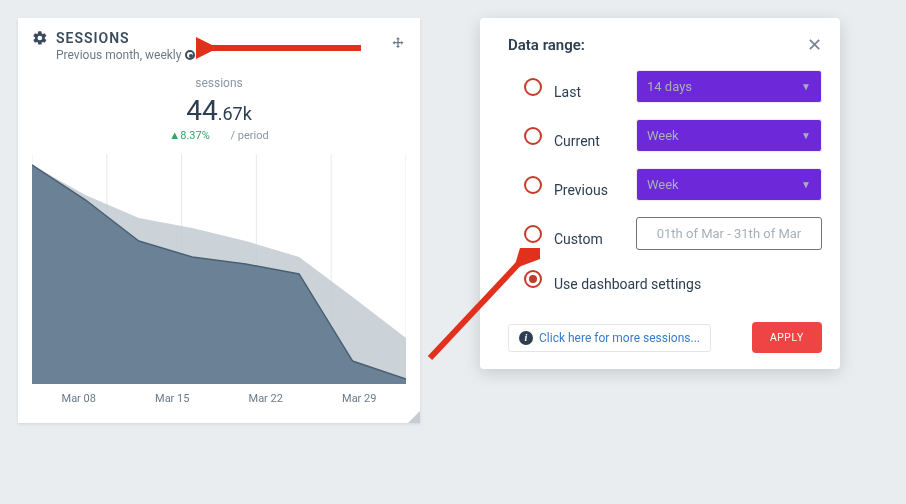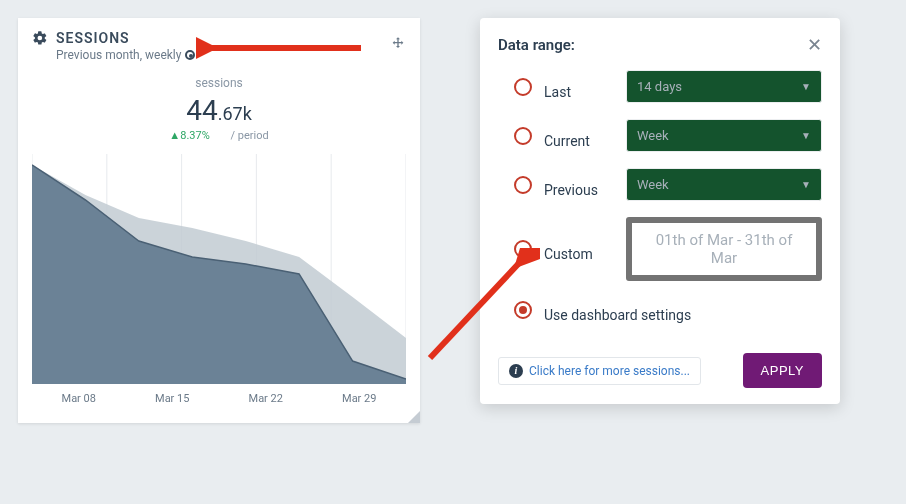--- a/index.html
+++ b/index.html
@@ -91,21 +91,21 @@
 
   
   .popover {
     position: absolute;
     left: 480px;
     top: 18px;
     width: 360px;
     background: #fff;
     border-radius: 4px;
     box-shadow: 0 4px 16px rgba(0,0,0,0.15);
-    padding: 16px 18px 16px 18px;
+    padding: 16px 18px 16px 28px;
   }
   .popover-header {
     display:flex; justify-content:space-between; align-items:center;
     margin-bottom: 14px;
   }
   .popover-title {
     font-size: 15px; font-weight: 600; color: #2c3e50;
   }
   .close-btn { color:#7a8591; font-size:18px; cursor:pointer; background:none; border:none; }
   .radio-row {
@@ -119,50 +119,50 @@
     border: 2px solid #c43b2a;
     flex-shrink:0; position:relative;
     cursor:pointer;
   }
   .radio.selected::after{
     content:""; position:absolute; left:3px; top:3px; width:8px; height:8px;
     border-radius:50%; background:#c43b2a;
   }
   .radio-label { font-size:14px; color:#2c3e50; width: 70px; margin-top: 10px; }
   .select {
-    flex:1; background:#14532d; border:1px solid #eceef0;
+    flex:1; background:#6d28d9; border:1px solid #eceef0;
     border-radius:3px; padding: 8px 10px;
     font-size:13px; color:#a7b0b9;
     display:flex; justify-content:space-between; align-items:center;
     cursor:pointer;
   }
   .select .chev { color:#a7b0b9; font-size:10px; }
   .date-input {
-    flex:1; background:#fff; border:6px solid #737373;
+    flex:1; background:#fff; border:1px solid #737373;
     border-radius:3px; padding: 8px 10px;
-    font-size:15px; color:#a7b0b9; text-align:center;
+    font-size:13px; color:#a7b0b9; text-align:center;
   }
   .popover-footer {
     display:flex; justify-content:space-between; align-items:center;
     margin-top: 30px;
   }
   .details-link {
     border:1px solid #e2e6ea; border-radius:3px;
     padding: 6px 10px; font-size:12px; color:#3a7bc8;
     display:flex; align-items:center; gap:6px;
     cursor:pointer;
   }
   .info-icon {
     width:14px; height:14px; border-radius:50%; background:#2c3e50; color:#fff;
     font-size:10px; font-weight:bold; display:flex; align-items:center; justify-content:center;
     font-style: italic; font-family: Georgia, serif;
   }
   .apply-btn {
-    background:#701a75; color:#fff; border:none;
-    padding: 10px 18px; border-radius:4px; font-size:13px;
+    background:#ef4444; color:#fff; border:none;
+    padding: 10px 18px; border-radius:4px; font-size:10px;
     letter-spacing: 0.5px; cursor:pointer;
   }
 
   
   .arrow {
     position:absolute;
     pointer-events:none;
   }
 </style>
 </head>

